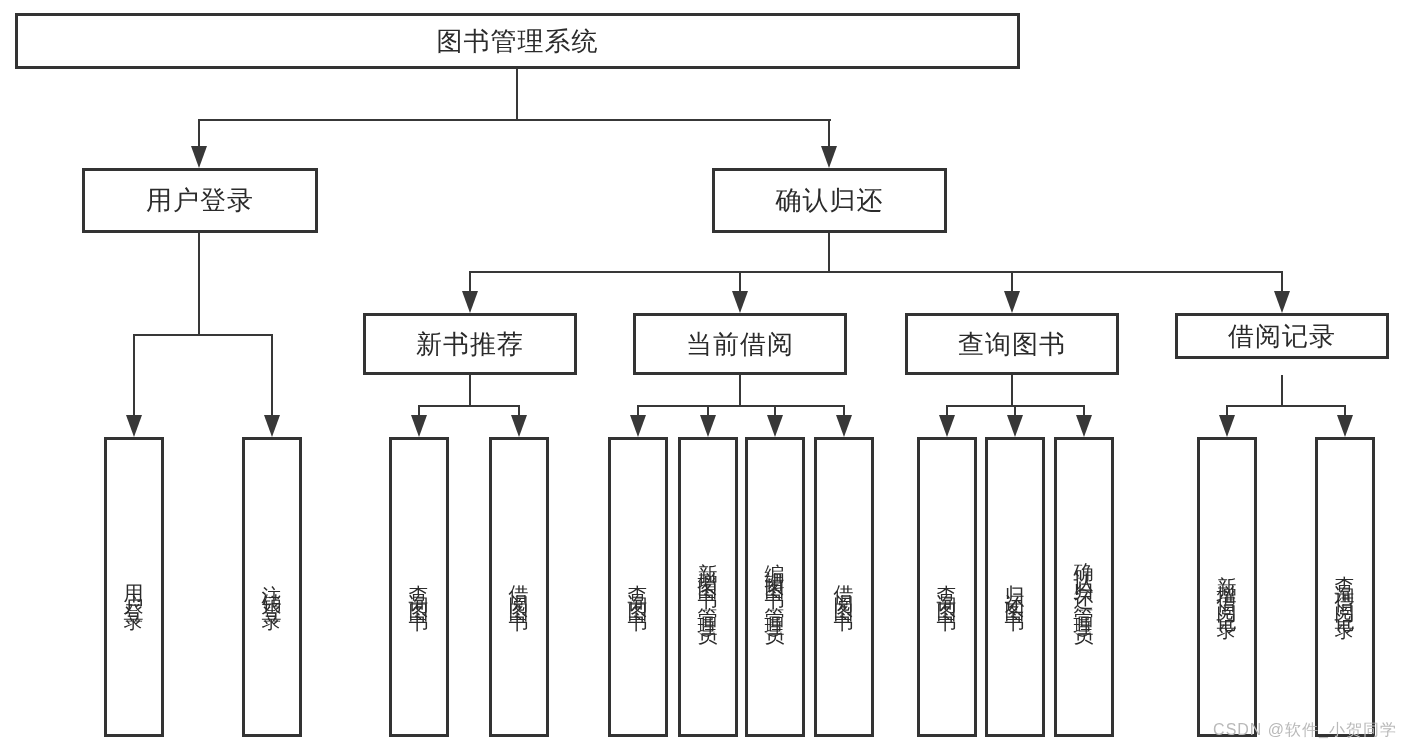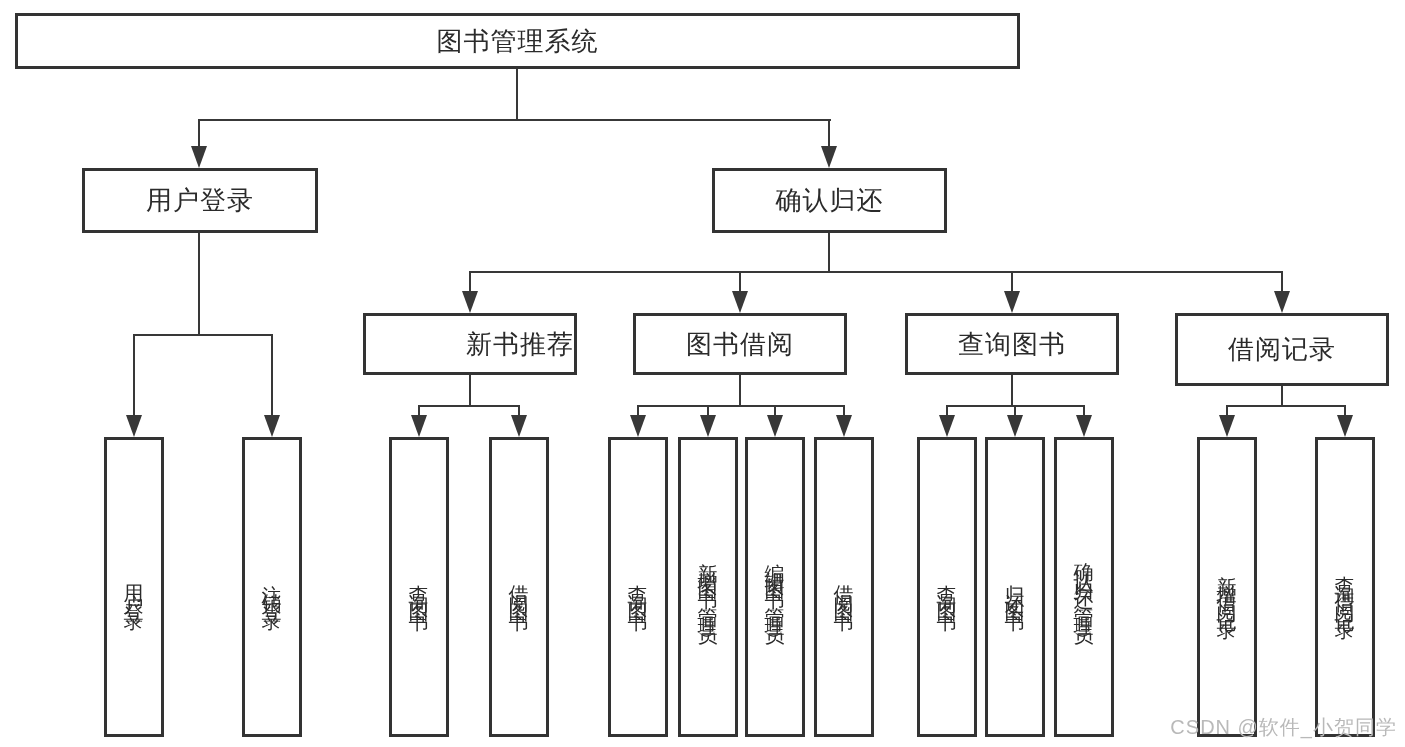--- a/index.html
+++ b/index.html
@@ -39,21 +39,21 @@
   .arrow{
     position:absolute;width:0;height:0;
     border-left:8px solid transparent;
     border-right:8px solid transparent;
     border-top:22px solid var(--line);
     z-index:1;
   }
   .watermark{
     position:absolute;
     right:8px;bottom:6px;
-    font-size:20px;
+    font-size:16px;
     color:var(--watermark);
     letter-spacing:1px;
     z-index:5;
     white-space:nowrap;
     margin-left:46px;
   }
 </style>
 </head>
 <body>
 
@@ -122,30 +122,30 @@
     <span>图书管理系统</span>
   </div>
 
   <div class="node" style="left:82px;top:168px;width:236px;height:65px;">
     <span>用户登录</span>
   </div>
   <div class="node" style="left:712px;top:168px;width:235px;height:65px;">
     <span>确认归还</span>
   </div>
 
-  <div class="node" style="left:363px;top:313px;width:214px;height:62px;justify-content:flex-end;">
+  <div class="node" style="left:363px;top:313px;width:214px;height:62px;">
     <span>新书推荐</span>
   </div>
   <div class="node" style="left:633px;top:313px;width:214px;height:62px;">
-    <span>图书借阅</span>
+    <span>当前借阅</span>
   </div>
   <div class="node" style="left:905px;top:313px;width:214px;height:62px;">
     <span>查询图书</span>
   </div>
-  <div class="node" style="left:1175px;top:313px;width:214px;height:73px;text-align:right;">
+  <div class="node" style="left:1175px;top:313px;width:214px;height:46px;text-align:right;">
     <span>借阅记录</span>
   </div>
 
   <div class="node leaf" style="left:104px;top:437px;width:60px;height:300px;">
     <span class="vtext">用户登录</span>
   </div>
   <div class="node leaf" style="left:242px;top:437px;width:60px;height:300px;">
     <span class="vtext">注销登录</span>
   </div>
 

